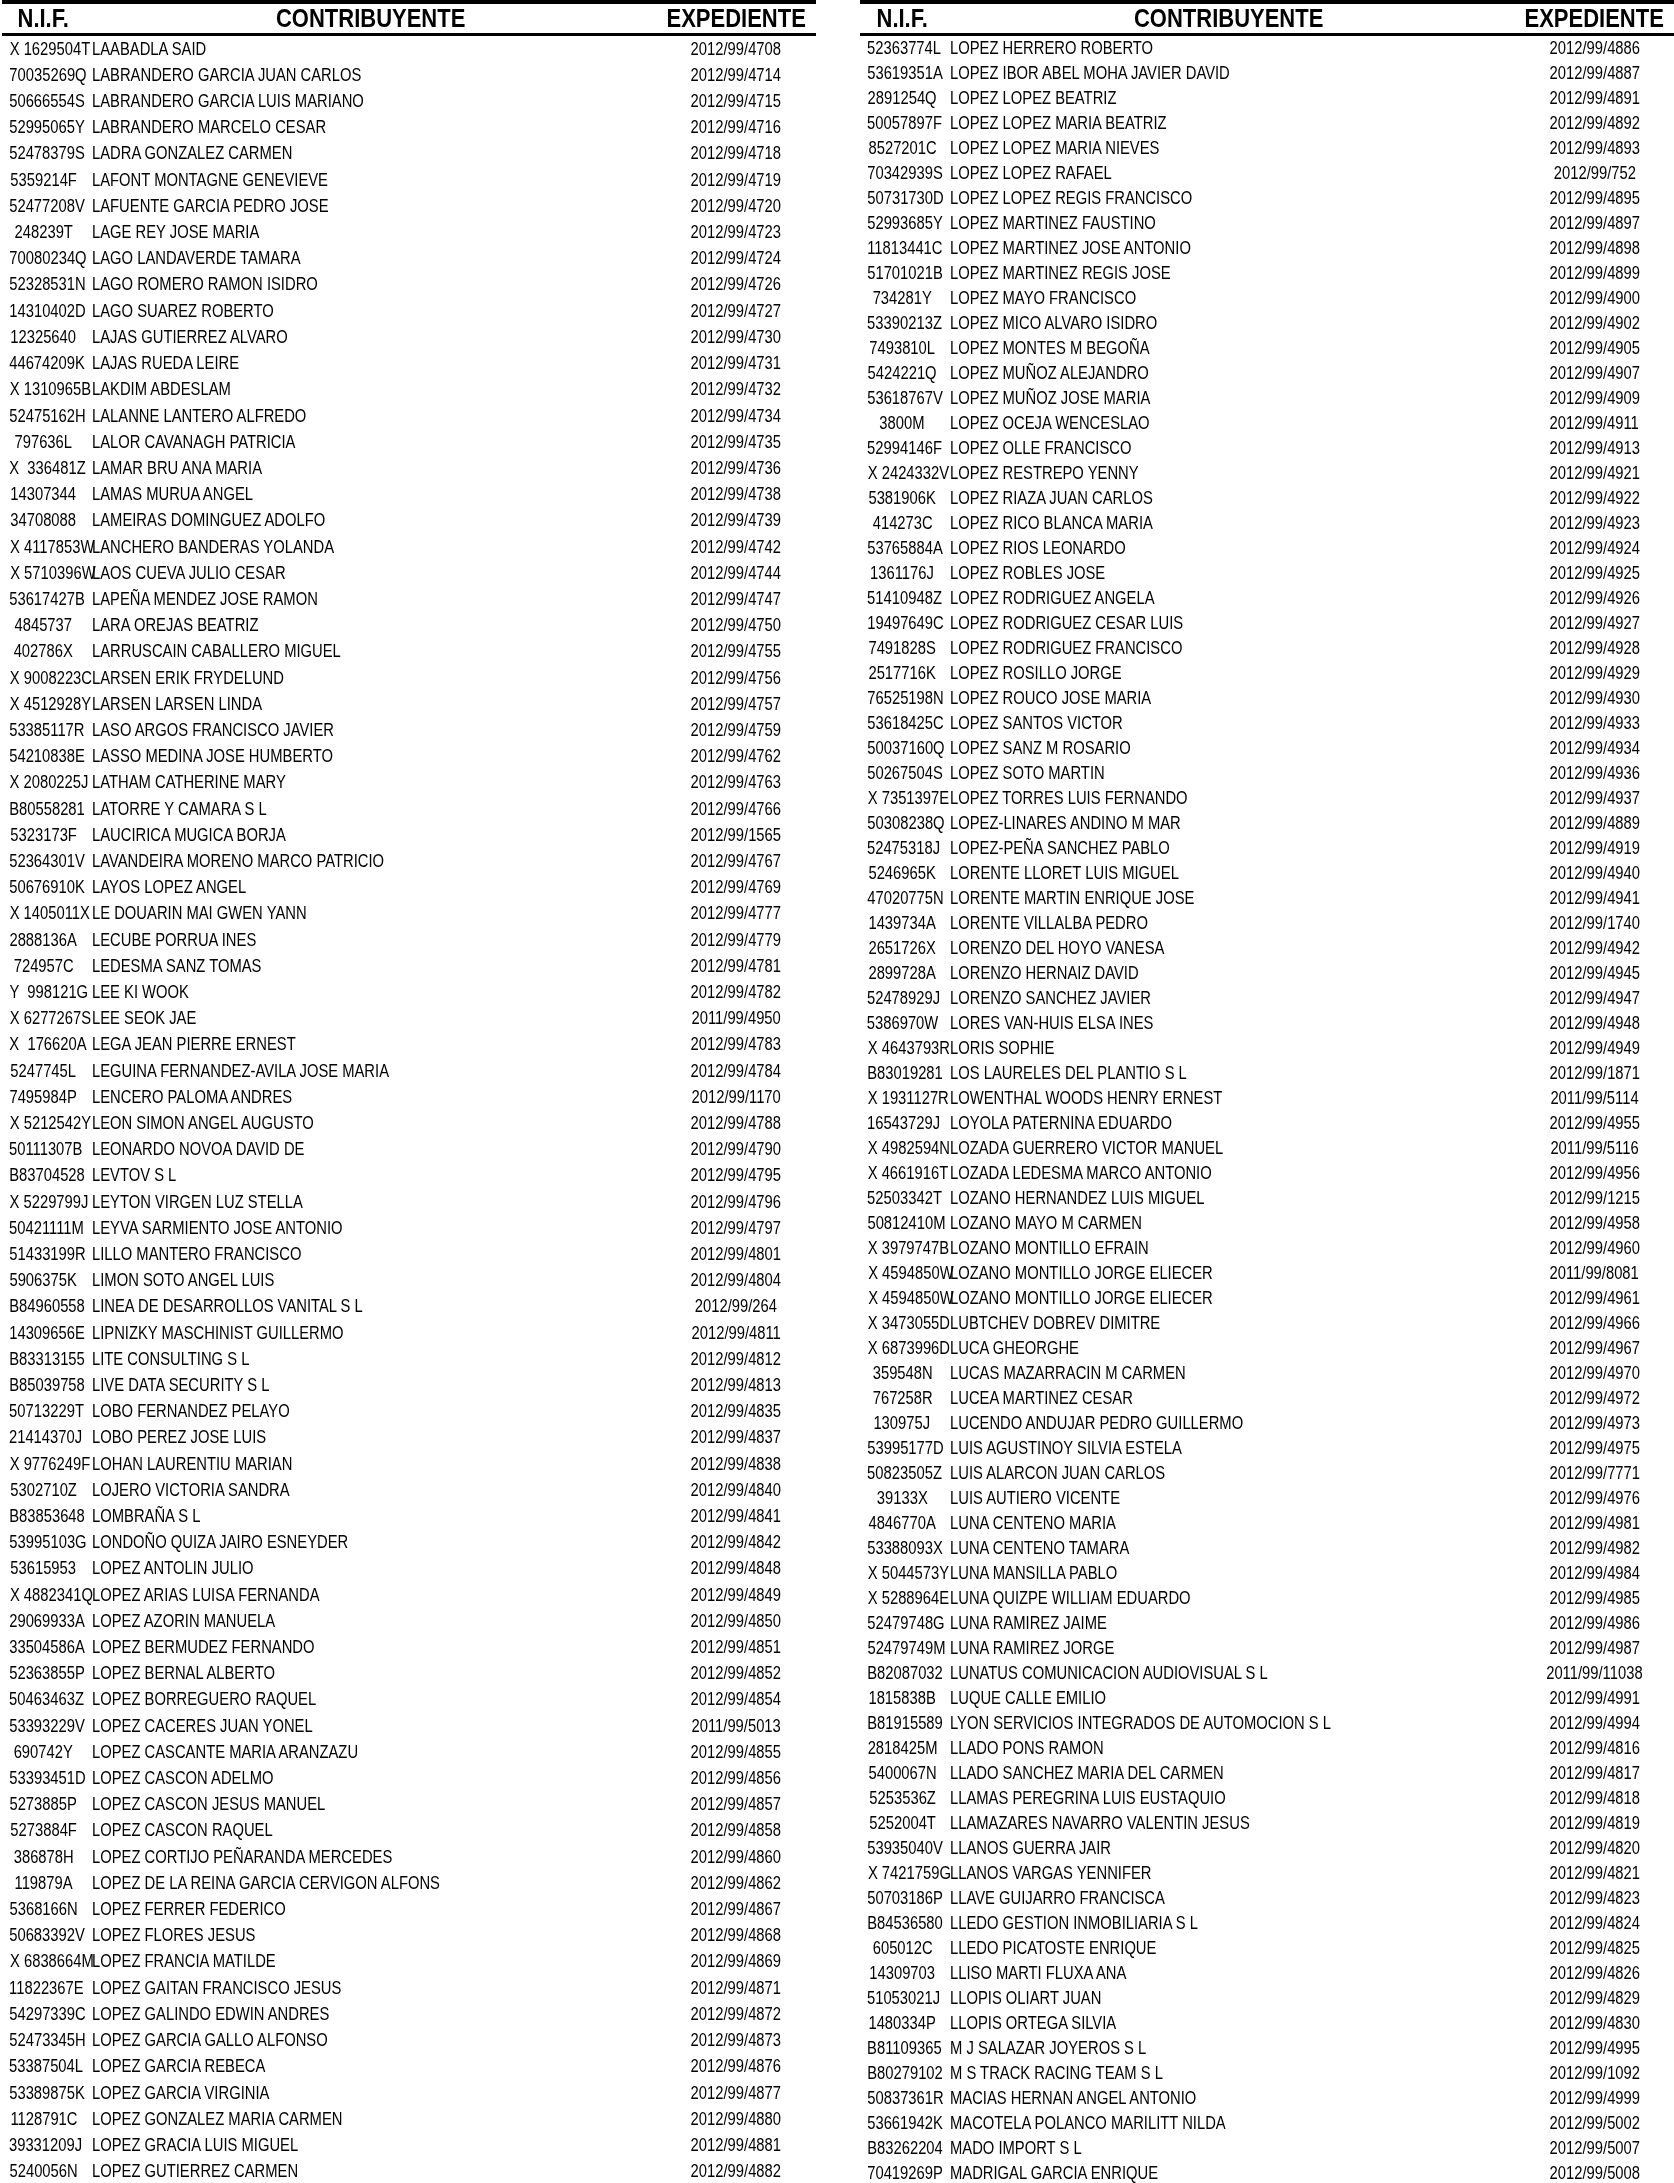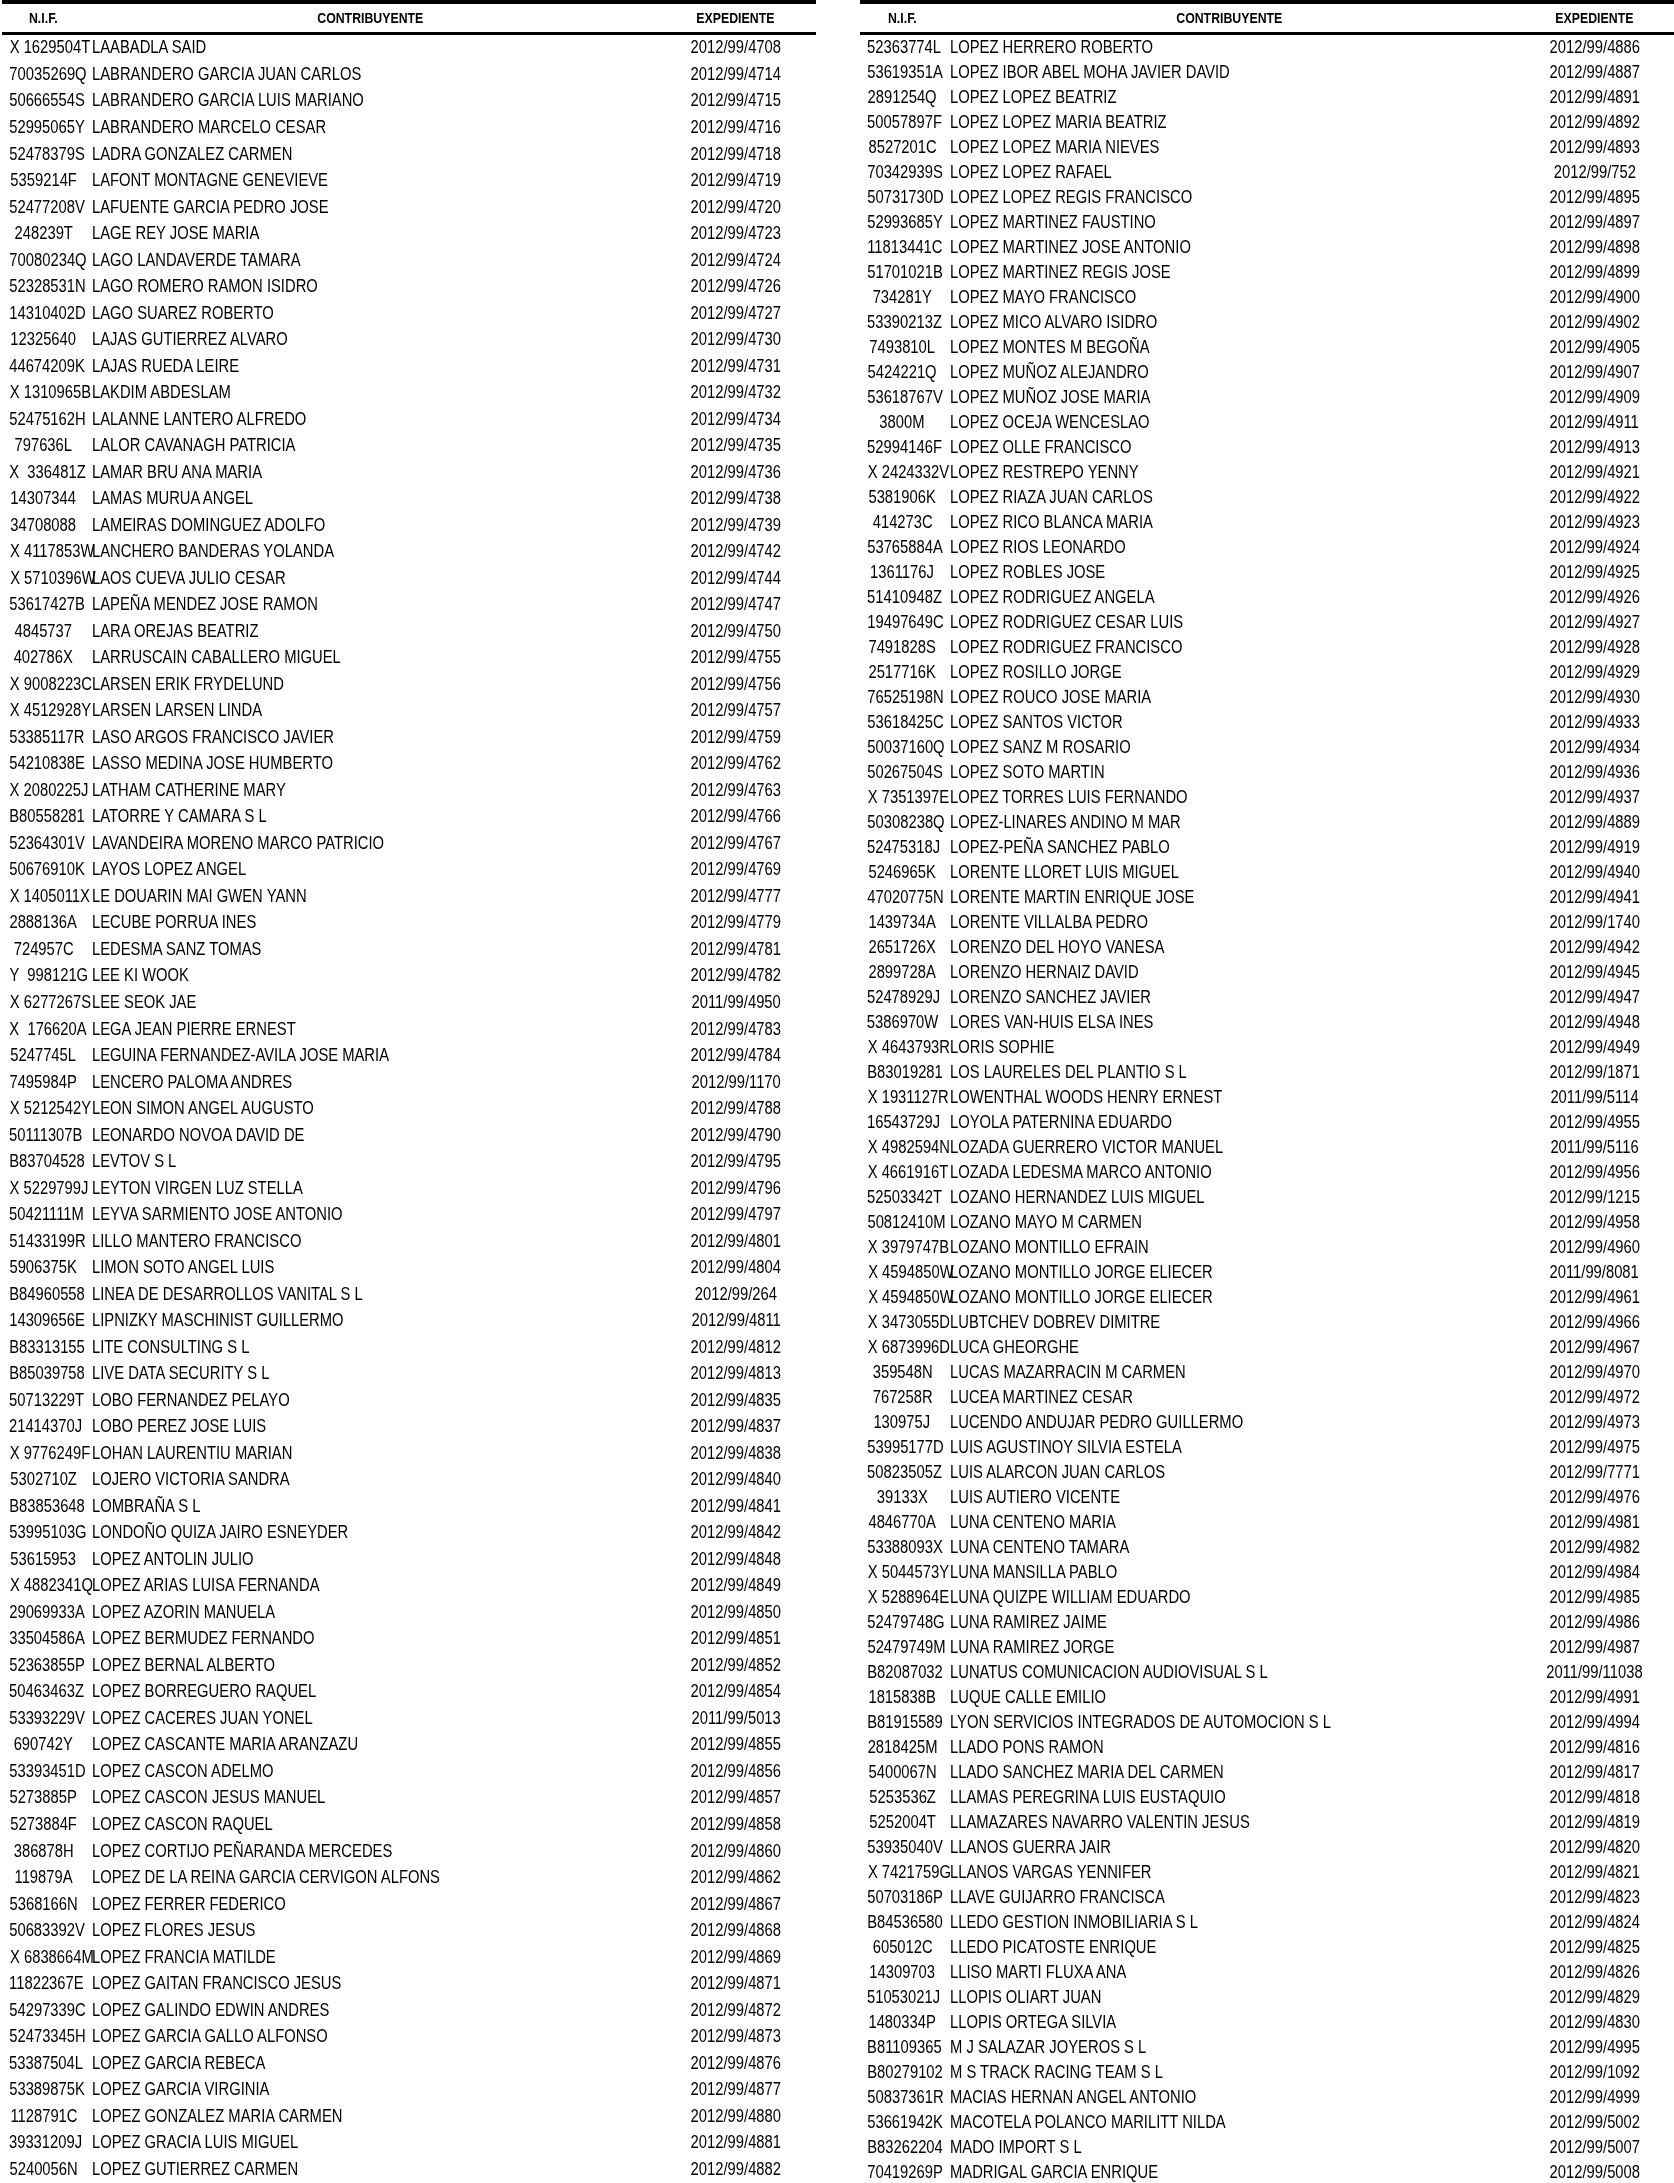--- a/index.html
+++ b/index.html
@@ -18,21 +18,21 @@
     border-collapse: collapse;
     table-layout: fixed;
     width: 815px;
     border-top: 4.6px solid #000;
   }
   table.listing col.c-nif { width: 84px; }
   table.listing col.c-exp { width: 161px; }
   thead th {
     border-bottom: 3.1px solid #000;
     font-weight: bold;
-    font-size: 14px;
+    font-size: 25px;
     height: 27.6px;
     text-align: center;
     padding: 0;
     white-space: nowrap;
     margin-top: 20px;
   }
   tbody td {
     font-size: 17.6px;
     line-height: 25px;
     height: 25px;
@@ -215,20 +215,25 @@
           <td class="nif"><span class="cond">X 2080225J</span></td>
           <td class="name"><span class="cond">LATHAM CATHERINE MARY</span></td>
           <td class="exp"><span class="cond">2012/99/4763</span></td>
         </tr>
         <tr>
           <td class="nif"><span class="cond">B80558281</span></td>
           <td class="name"><span class="cond">LATORRE Y CAMARA S L</span></td>
           <td class="exp"><span class="cond">2012/99/4766</span></td>
         </tr>
         <tr>
+          <td class="nif"><span class="cond">5323173F</span></td>
+          <td class="name"><span class="cond">LAUCIRICA MUGICA BORJA</span></td>
+          <td class="exp"><span class="cond">2012/99/1565</span></td>
+        </tr>
+        <tr>
           <td class="nif"><span class="cond">52364301V</span></td>
           <td class="name"><span class="cond">LAVANDEIRA MORENO MARCO PATRICIO</span></td>
           <td class="exp"><span class="cond">2012/99/4767</span></td>
         </tr>
         <tr>
           <td class="nif"><span class="cond">50676910K</span></td>
           <td class="name"><span class="cond">LAYOS LOPEZ ANGEL</span></td>
           <td class="exp"><span class="cond">2012/99/4769</span></td>
         </tr>
         <tr>

